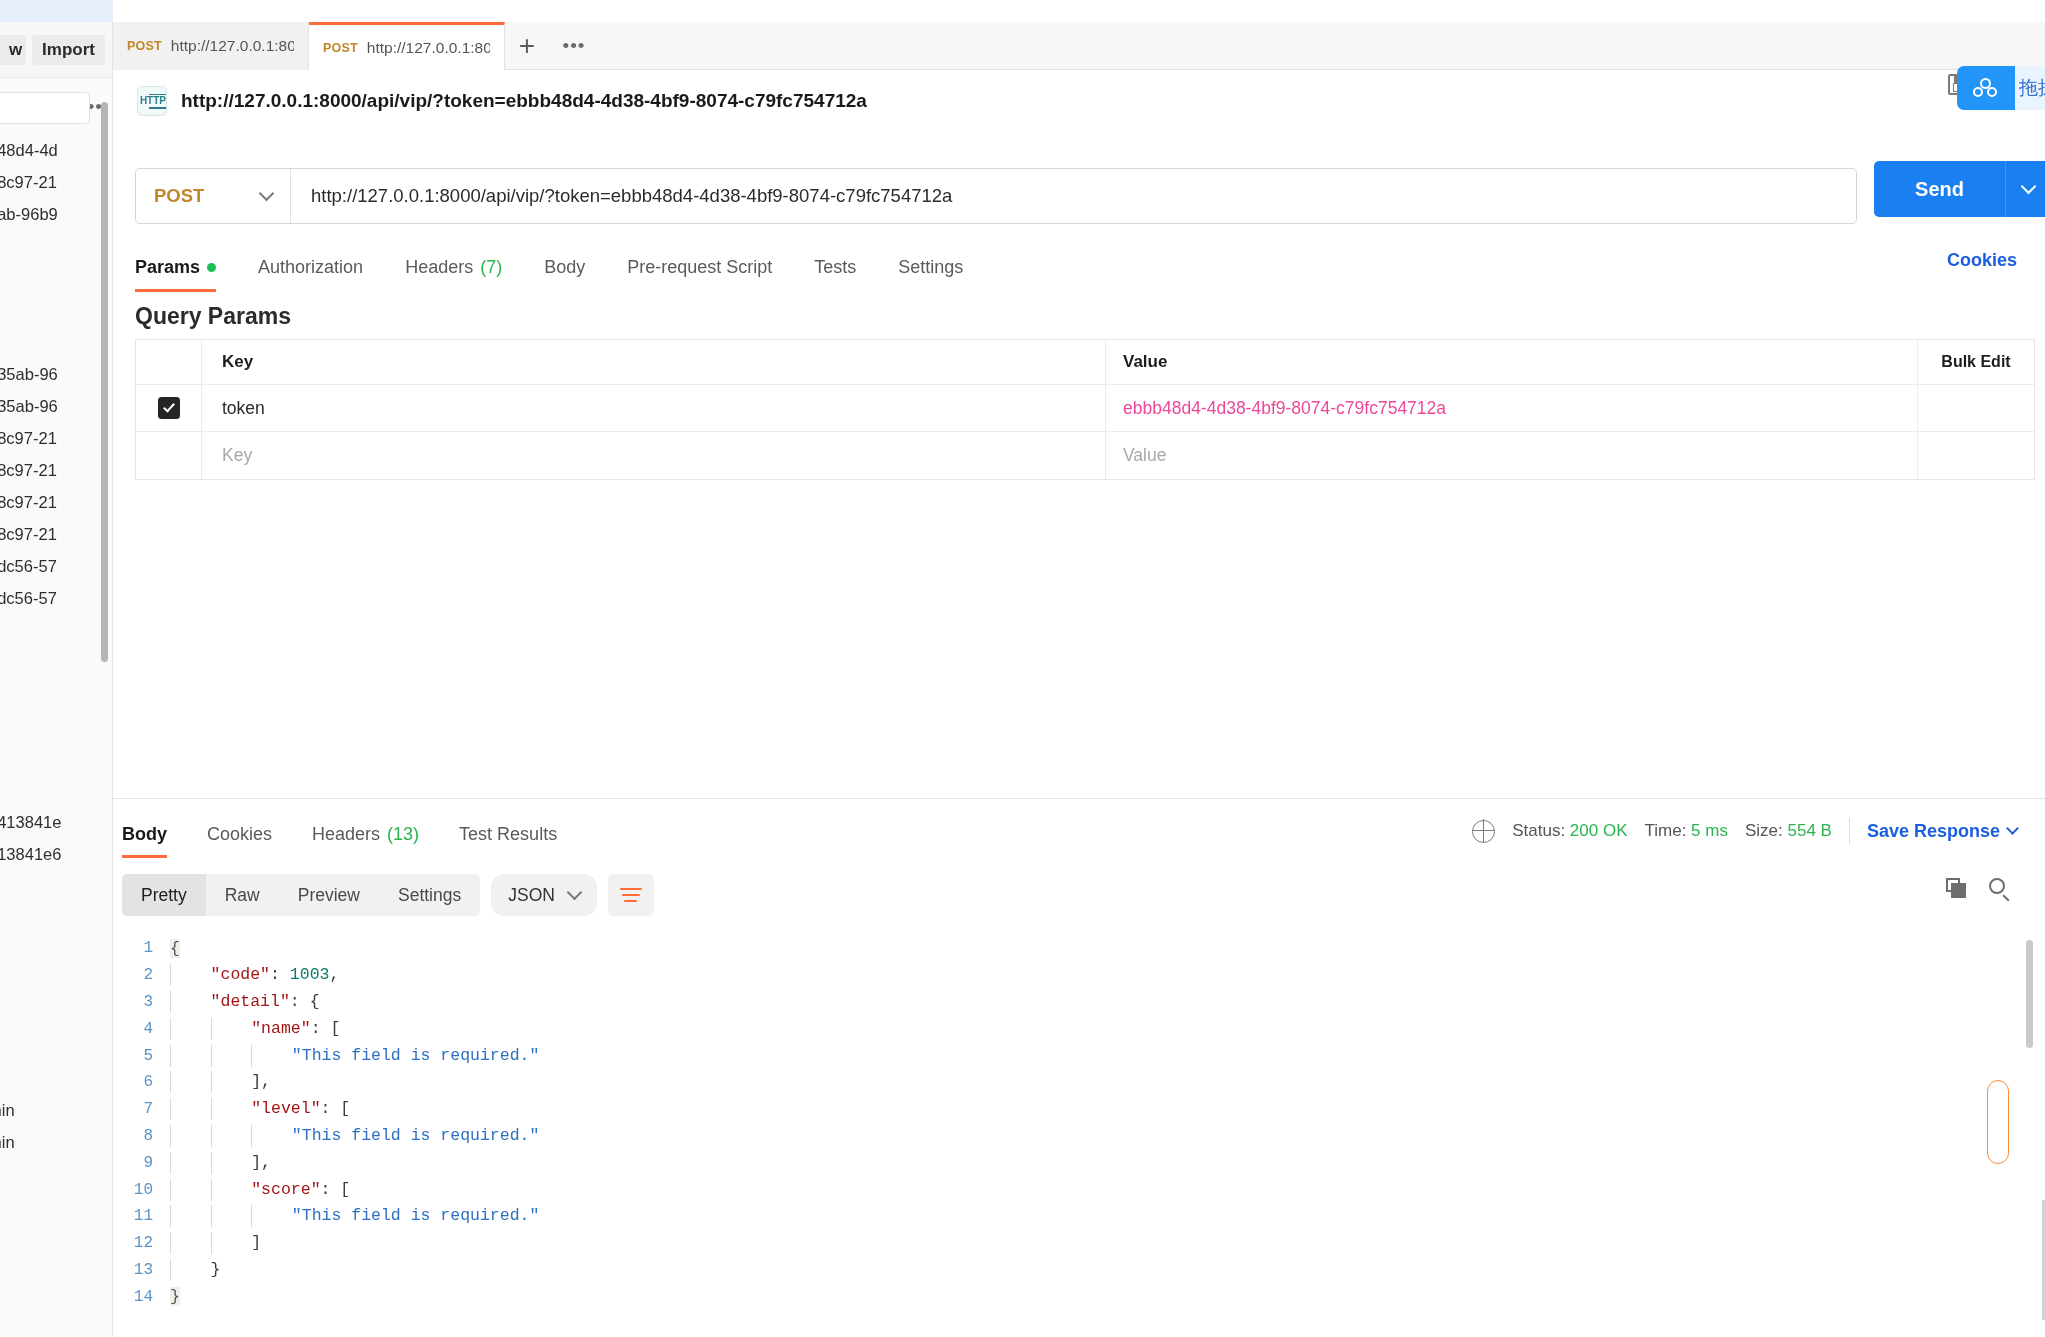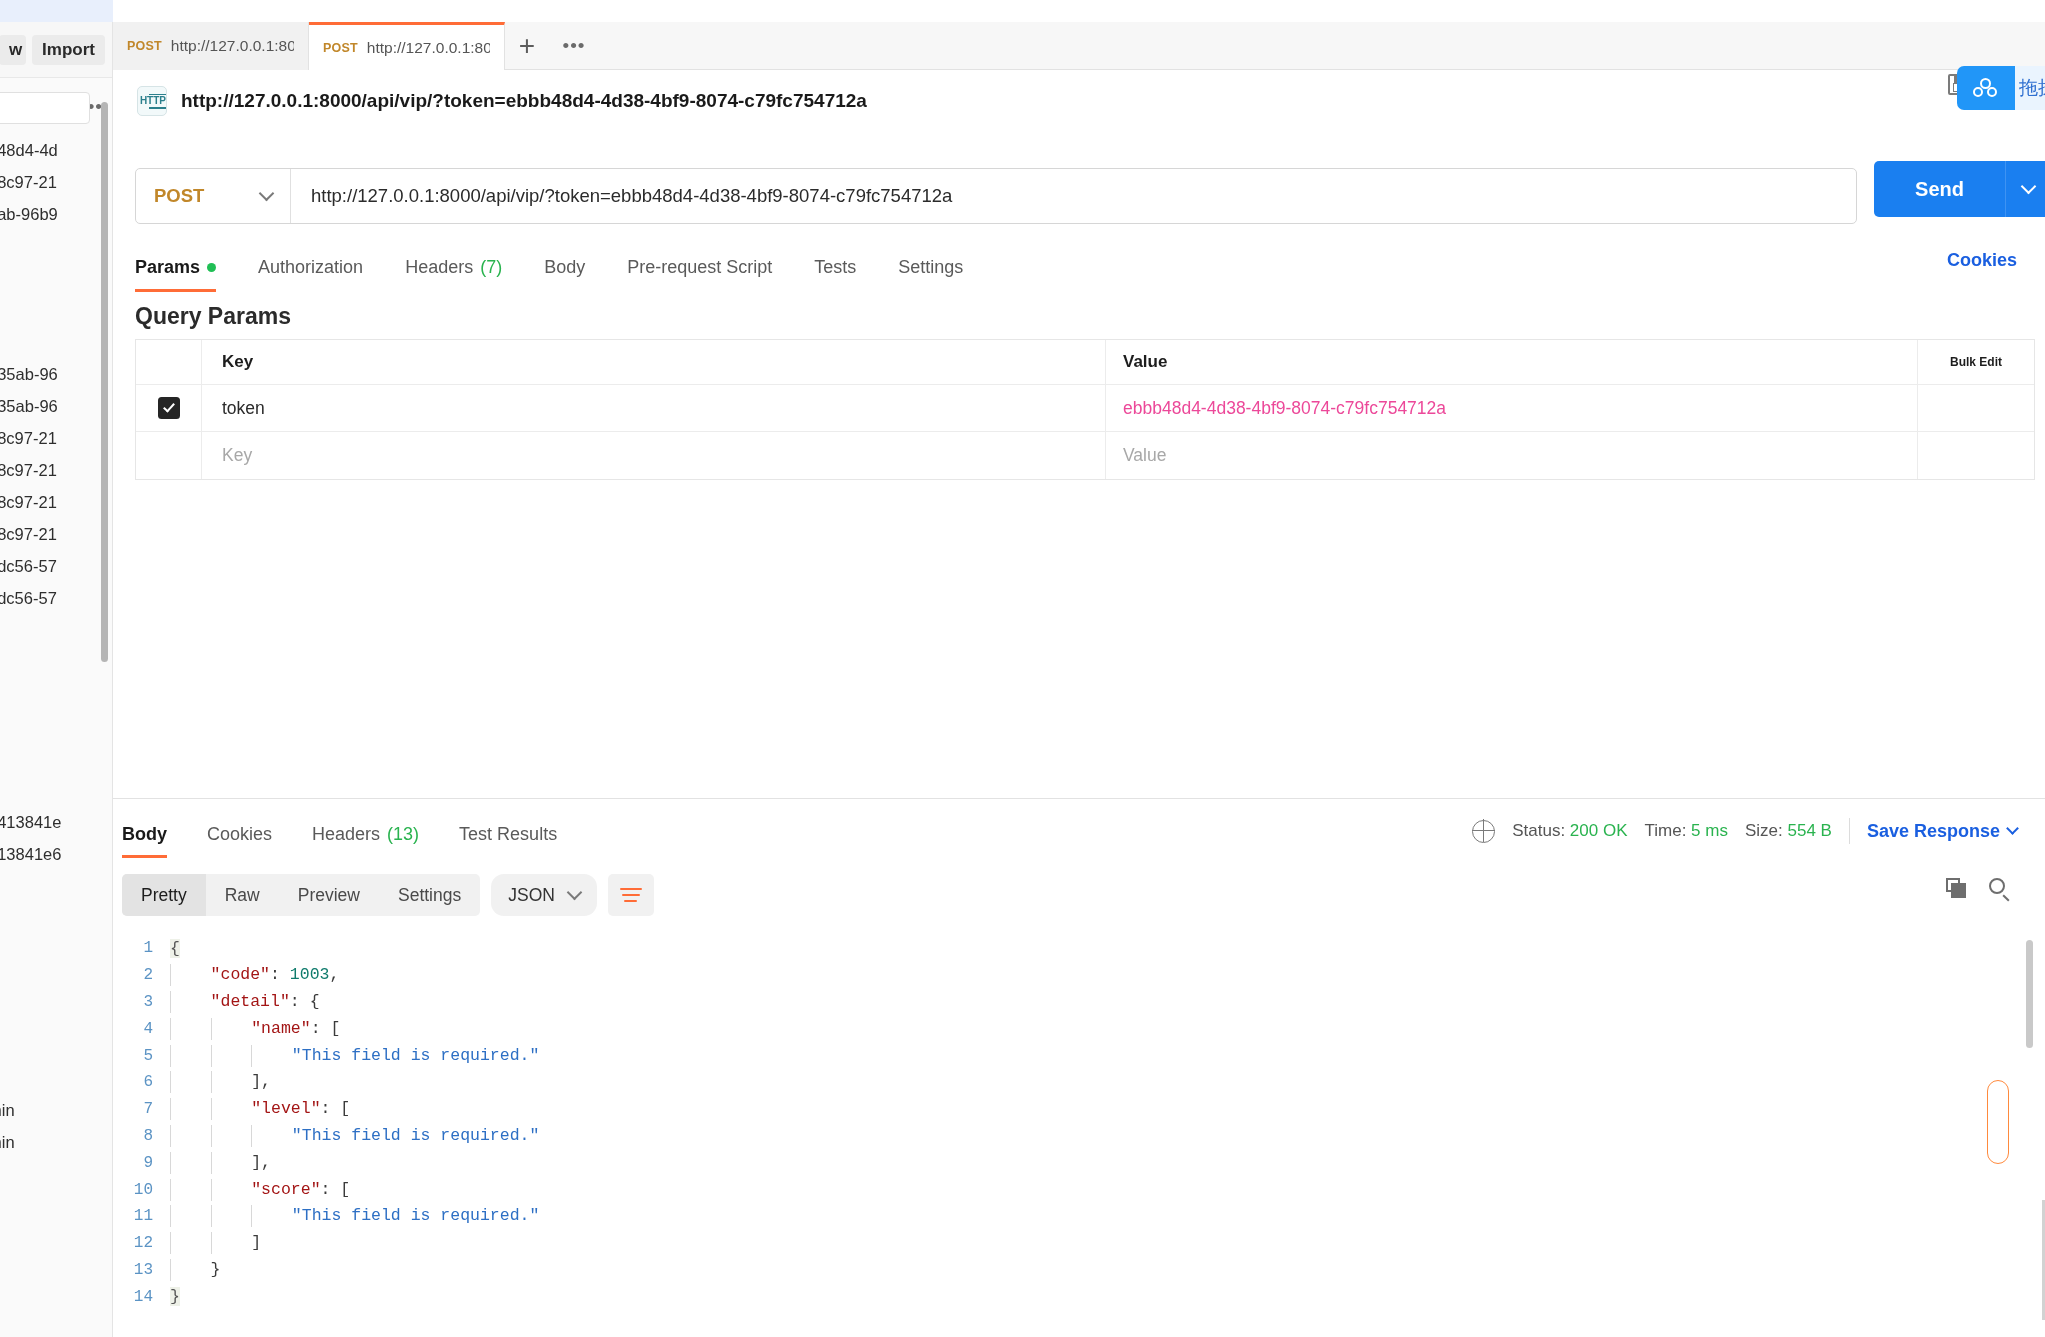--- a/index.html
+++ b/index.html
@@ -192,21 +192,21 @@
   .ptable .row { display:flex; height:47px; border-bottom:1px solid #ececec; }
   .ptable .row:last-child { border-bottom:none; }
   .ptable .row.head { height:45px; }
   .c-chk { width:66px; display:flex; align-items:center; justify-content:center;
            border-right:1px solid #ececec; }
   .c-key { width:904px; display:flex; align-items:center; padding-left:20px;
            border-right:1px solid #ececec; font-size:17.5px; color:#2b2b2b; }
   .c-val { flex:1; display:flex; align-items:center; padding-left:17px;
            border-right:1px solid #ececec; font-size:17.5px; color:#ec4899; }
   .c-bulk { width:116px; display:flex; align-items:center; justify-content:center;
-            font-size:12px; color:#1d1d1d; font-weight:600; }
+            font-size:16px; color:#1d1d1d; font-weight:600; }
   .hdr-txt { font-weight:600; color:#1d1d1d; font-size:17px; }
   .ph { color:#a8a8a8; }
   .chkbox {
     width:22px; height:22px; background:#252525; border-radius:3.5px;
     display:flex; align-items:center; justify-content:center;
   }
   .chkbox .tick {
     width:6px; height:11px; border-right:2.6px solid #fff; border-bottom:2.6px solid #fff;
     transform:rotate(42deg); margin-top:-3px;
   }

